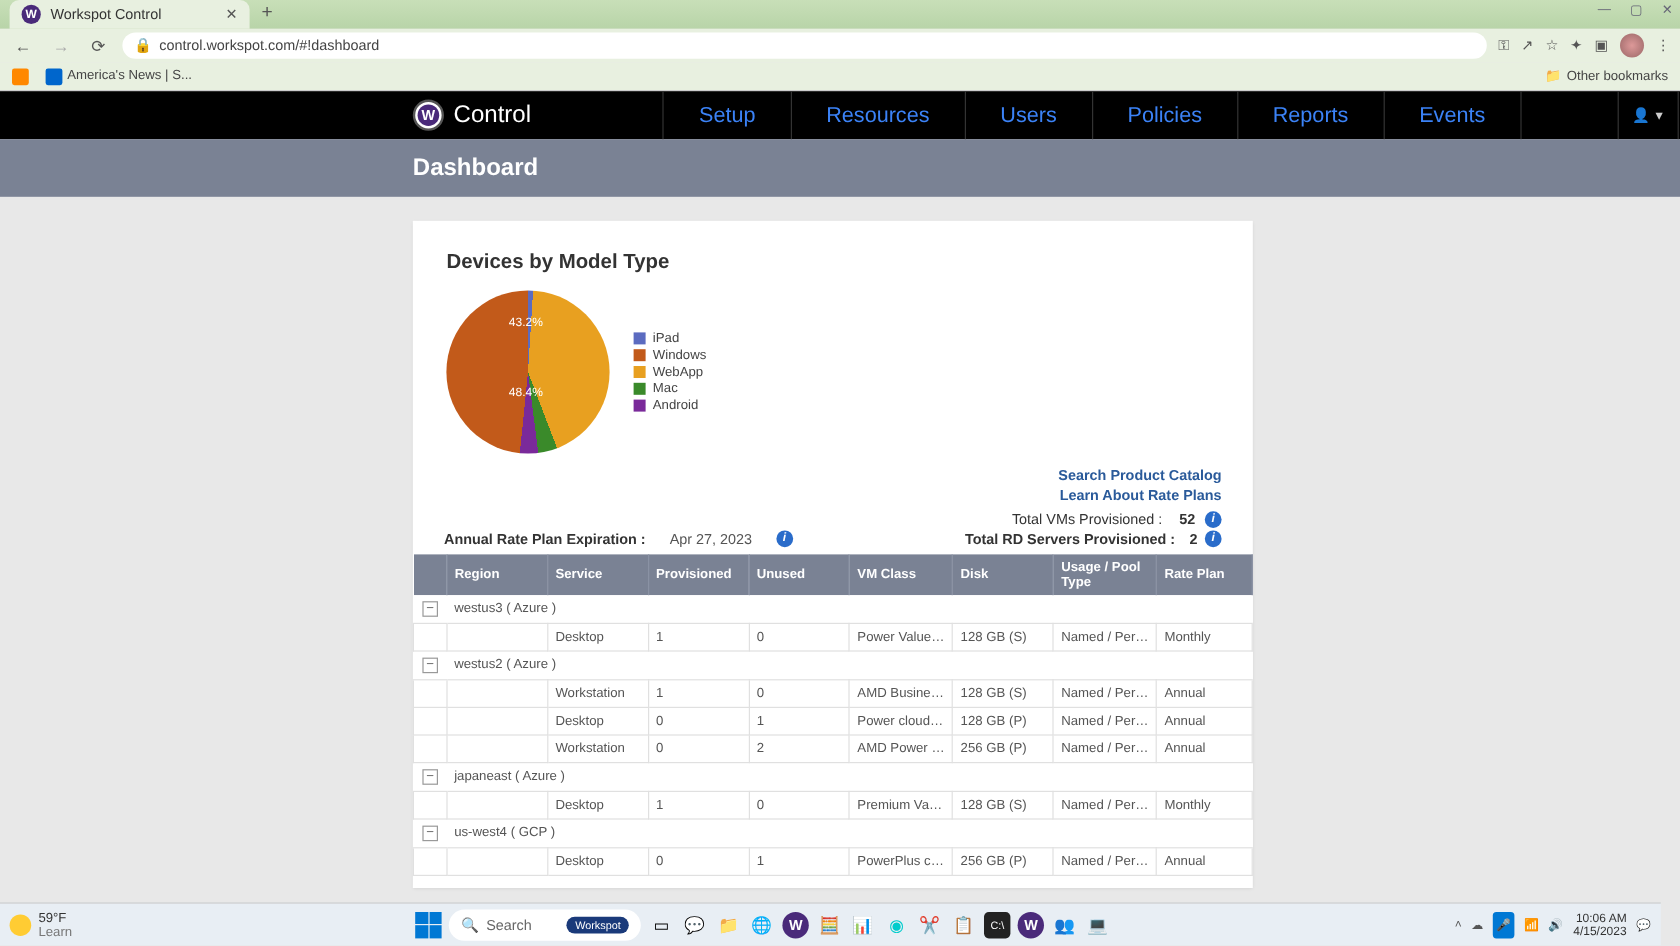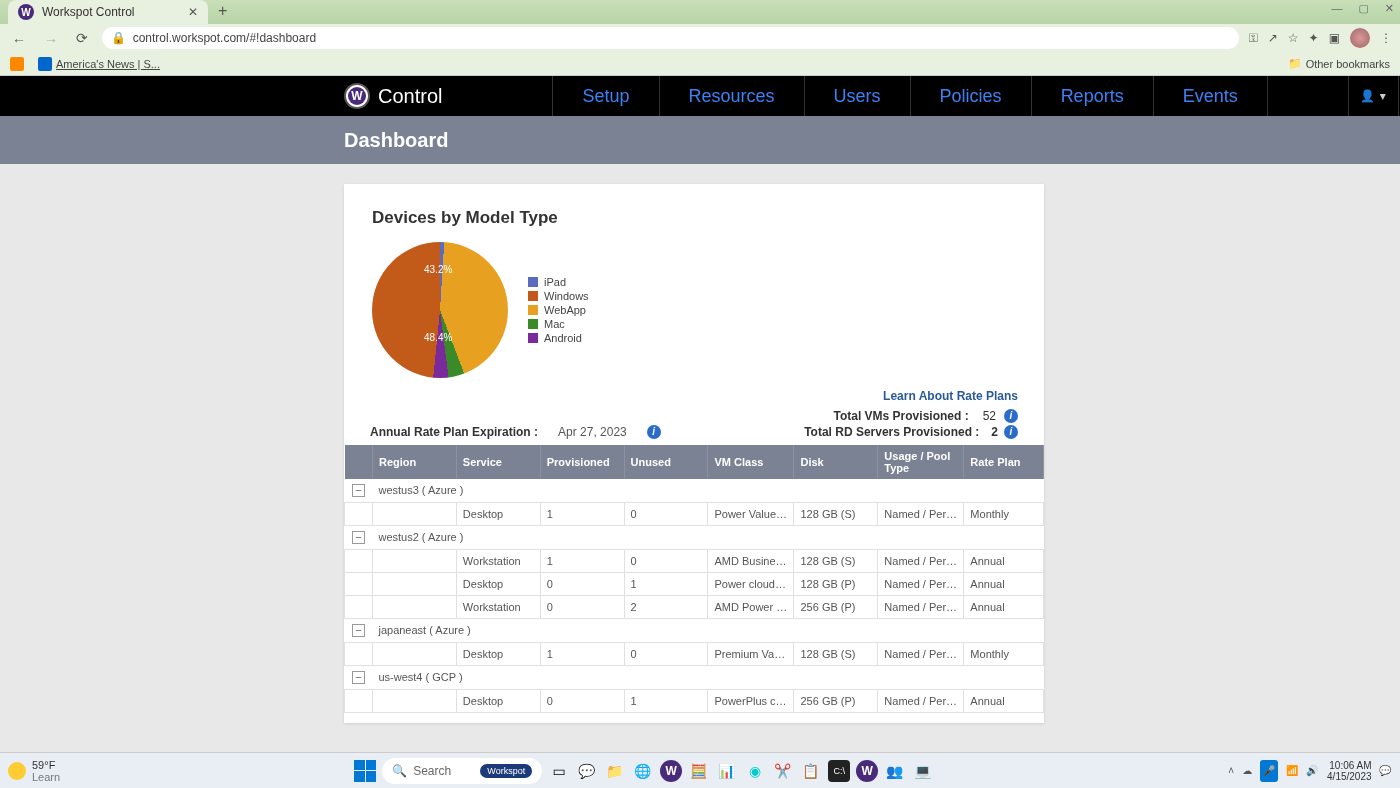--- a/index.html
+++ b/index.html
@@ -12,21 +12,21 @@
 .tab-close { margin-left: auto; color: #555; cursor: pointer; }
 .newtab { color: #555; padding: 4px 10px; font-size: 16px; }
 
 .url-bar-row { background: #e8f0e0; height: 28px; display: flex; align-items: center; padding: 0 8px; gap: 10px; }
 .nav-arrow { color: #555; font-size: 14px; padding: 0 4px; }
 .url-box { flex: 1; background: #fff; border-radius: 14px; height: 22px; display: flex; align-items: center; padding: 0 10px; font-size: 12px; color: #444; gap: 6px; }
 .url-icons { display: flex; gap: 10px; color: #555; align-items: center; }
 .avatar-chrome { width: 20px; height: 20px; border-radius: 50%; background: radial-gradient(circle, #d99, #966); }
 
 .bookmarks-bar { background: #e8f0e0; height: 24px; display: flex; align-items: center; padding: 0 10px; gap: 14px; font-size: 11px; color: #444; border-bottom: 1px solid #ccc; }
-.bookmark-item { display: flex; align-items: center; gap: 4px; text-decoration: underline; }
+.bookmark-item { display: flex; gap: 4px; }
 .bm-icon { width: 14px; height: 14px; background: #f80; border-radius: 2px; }
 .bm-icon.blue { background: #06c; }
 .other-bm { margin-left: auto; display: flex; align-items: center; gap: 4px; }
 
 
 .app-header { background: #000; height: 40px; display: flex; align-items: center; min-width: 1400px; }
 .logo-block { display: flex; align-items: center; gap: 8px; padding: 0 110px 0 344px; }
 .logo-circle { width: 26px; height: 26px; background: #fff; border-radius: 50%; display: flex; align-items: center; justify-content: center; border: 2px solid #555; }
 .logo-inner { width: 18px; height: 18px; background: #4a2a7a; border-radius: 50%; display: flex; align-items: center; justify-content: center; color: #fff; font-weight: bold; font-size: 12px; }
 .logo-text { color: #fff; font-size: 20px; }
@@ -50,37 +50,37 @@
 .pie { width: 136px; height: 136px; border-radius: 50%; position: relative; }
 .pie-label { position: absolute; font-size: 10px; color: #fff; }
 .legend { display: flex; flex-direction: column; gap: 2px; font-size: 11px; color: #444; }
 .legend-item { display: flex; align-items: center; gap: 6px; }
 .sw { width: 10px; height: 10px; }
 
 .links-row { text-align: right; padding: 0 26px; font-size: 12px; }
 .links-row a { color: #2a5a9a; text-decoration: none; display: block; font-weight: bold; line-height: 1.4; }
 
 .summary-row { display: flex; justify-content: flex-end; padding: 4px 26px 0 26px; font-size: 12px; color: #333; align-items: center; gap: 8px; }
-.summary-row .lbl { font-weight: bold; margin-left: 12px; }
-.summary-row .val { font-weight: normal; margin-left: 6px; }
+.summary-row .lbl { font-weight: normal; margin-left: 12px; }
+.summary-row .val { font-weight: bold; margin-left: 6px; }
 .info-ic { width: 14px; height: 14px; background: #2a6cca; border-radius: 50%; display: inline-flex; align-items: center; justify-content: center; color: #fff; font-size: 10px; font-style: italic; font-weight: bold; }
 
 .exp-row { display: flex; justify-content: space-between; padding: 2px 26px 6px 26px; font-size: 12px; color: #333; }
 .exp-left { display: flex; align-items: center; gap: 20px; }
 .exp-right { display: flex; align-items: flex-start; gap: 6px; }
 
 
 .tbl { width: 100%; border-collapse: collapse; table-layout: fixed; }
 .tbl th { background: #7a8294; color: #fff; font-size: 11px; font-weight: bold; padding: 5px 6px; text-align: left; border-right: 1px solid #8a92a4; }
 .region-row td { background: #fff; border-bottom: 1px solid #e0e0e0; padding: 5px 6px; font-size: 11px; color: #555; }
 .collapse-ic { width: 13px; height: 13px; border: 1px solid #999; background: #fff; display: inline-flex; align-items: center; justify-content: center; color: #666; font-size: 11px; line-height: 1; }
 .data-row td { border: 1px solid #e0e0e0; padding: 5px 6px; font-size: 11px; color: #555; white-space: nowrap; overflow: hidden; text-overflow: ellipsis; }
 
 
-.taskbar { position: absolute; bottom: 0; left: 0; right: 0; height: 36px; background: #e8eef4; display: flex; align-items: center; padding: 0 8px; border-top: 1px solid #ccc; }
+.taskbar { position: absolute; bottom: 0; left: 0; right: 16px; height: 36px; background: #e8eef4; display: flex; align-items: center; padding: 0 8px; border-top: 1px solid #ccc; }
 .weather-tb { display: flex; align-items: center; gap: 6px; font-size: 11px; color: #333; }
 .weather-ic { width: 18px; height: 18px; background: #fc3; border-radius: 50%; }
 .tb-center { margin: 0 auto; display: flex; align-items: center; gap: 6px; }
 .win-start { width: 22px; height: 22px; display: grid; grid-template-columns: 1fr 1fr; gap: 1px; }
 .win-start div { background: #0078d4; }
 .tb-search { background: #fff; border-radius: 16px; height: 26px; width: 160px; display: flex; align-items: center; padding: 0 10px; gap: 6px; font-size: 12px; color: #666; }
 .tb-pill { background: #1a3a7a; color: #fff; border-radius: 10px; padding: 2px 7px; font-size: 9px; margin-left: auto; }
 .tb-icon { width: 22px; height: 22px; border-radius: 4px; display: flex; align-items: center; justify-content: center; font-size: 14px; }
 .tb-right { display: flex; align-items: center; gap: 8px; font-size: 10px; color: #333; }
 .sys-ic { color: #555; }
@@ -169,21 +169,21 @@
 <div class="page-title-bar">
   <div class="page-title">Dashboard</div>
 </div>
 
 <div class="content-wrap">
   <div class="panel">
     <div class="chart-title">Devices by Model Type</div>
     <div class="chart-row">
       <div class="pie" style="background: conic-gradient(#5b6bc0 0 1%, #e8a020 1% 44.2%, #3a8a2a 44.2% 48%, #7a2a9a 48% 51.6%, #c25a1a 51.6% 100%);">
         <span class="pie-label" style="top:22px;left:52px">43.2%</span>
-        <span class="pie-label" style="top:90px;left:52px">48.4%</span>
+        <span class="pie-label" style="top:80px;left:52px">48.4%</span>
       </div>
       <div class="legend">
         <div class="legend-item">
             <span class="sw" style="background:#5b6bc0"></span>
             <span>iPad</span>
           </div>
         <div class="legend-item">
             <span class="sw" style="background:#c25a1a"></span>
             <span>Windows</span>
           </div>
@@ -196,20 +196,21 @@
             <span>Mac</span>
           </div>
         <div class="legend-item">
             <span class="sw" style="background:#7a2a9a"></span>
             <span>Android</span>
           </div>
       </div>
     </div>
 
     <div class="links-row">
+      <a>Search Product Catalog</a>
       <a>Learn About Rate Plans</a>
     </div>
 
     <div class="summary-row">
       <span class="lbl">Total VMs Provisioned :</span>
       <span class="val">52</span>
       <span class="info-ic">i</span>
     </div>
 
     <div class="exp-row">

